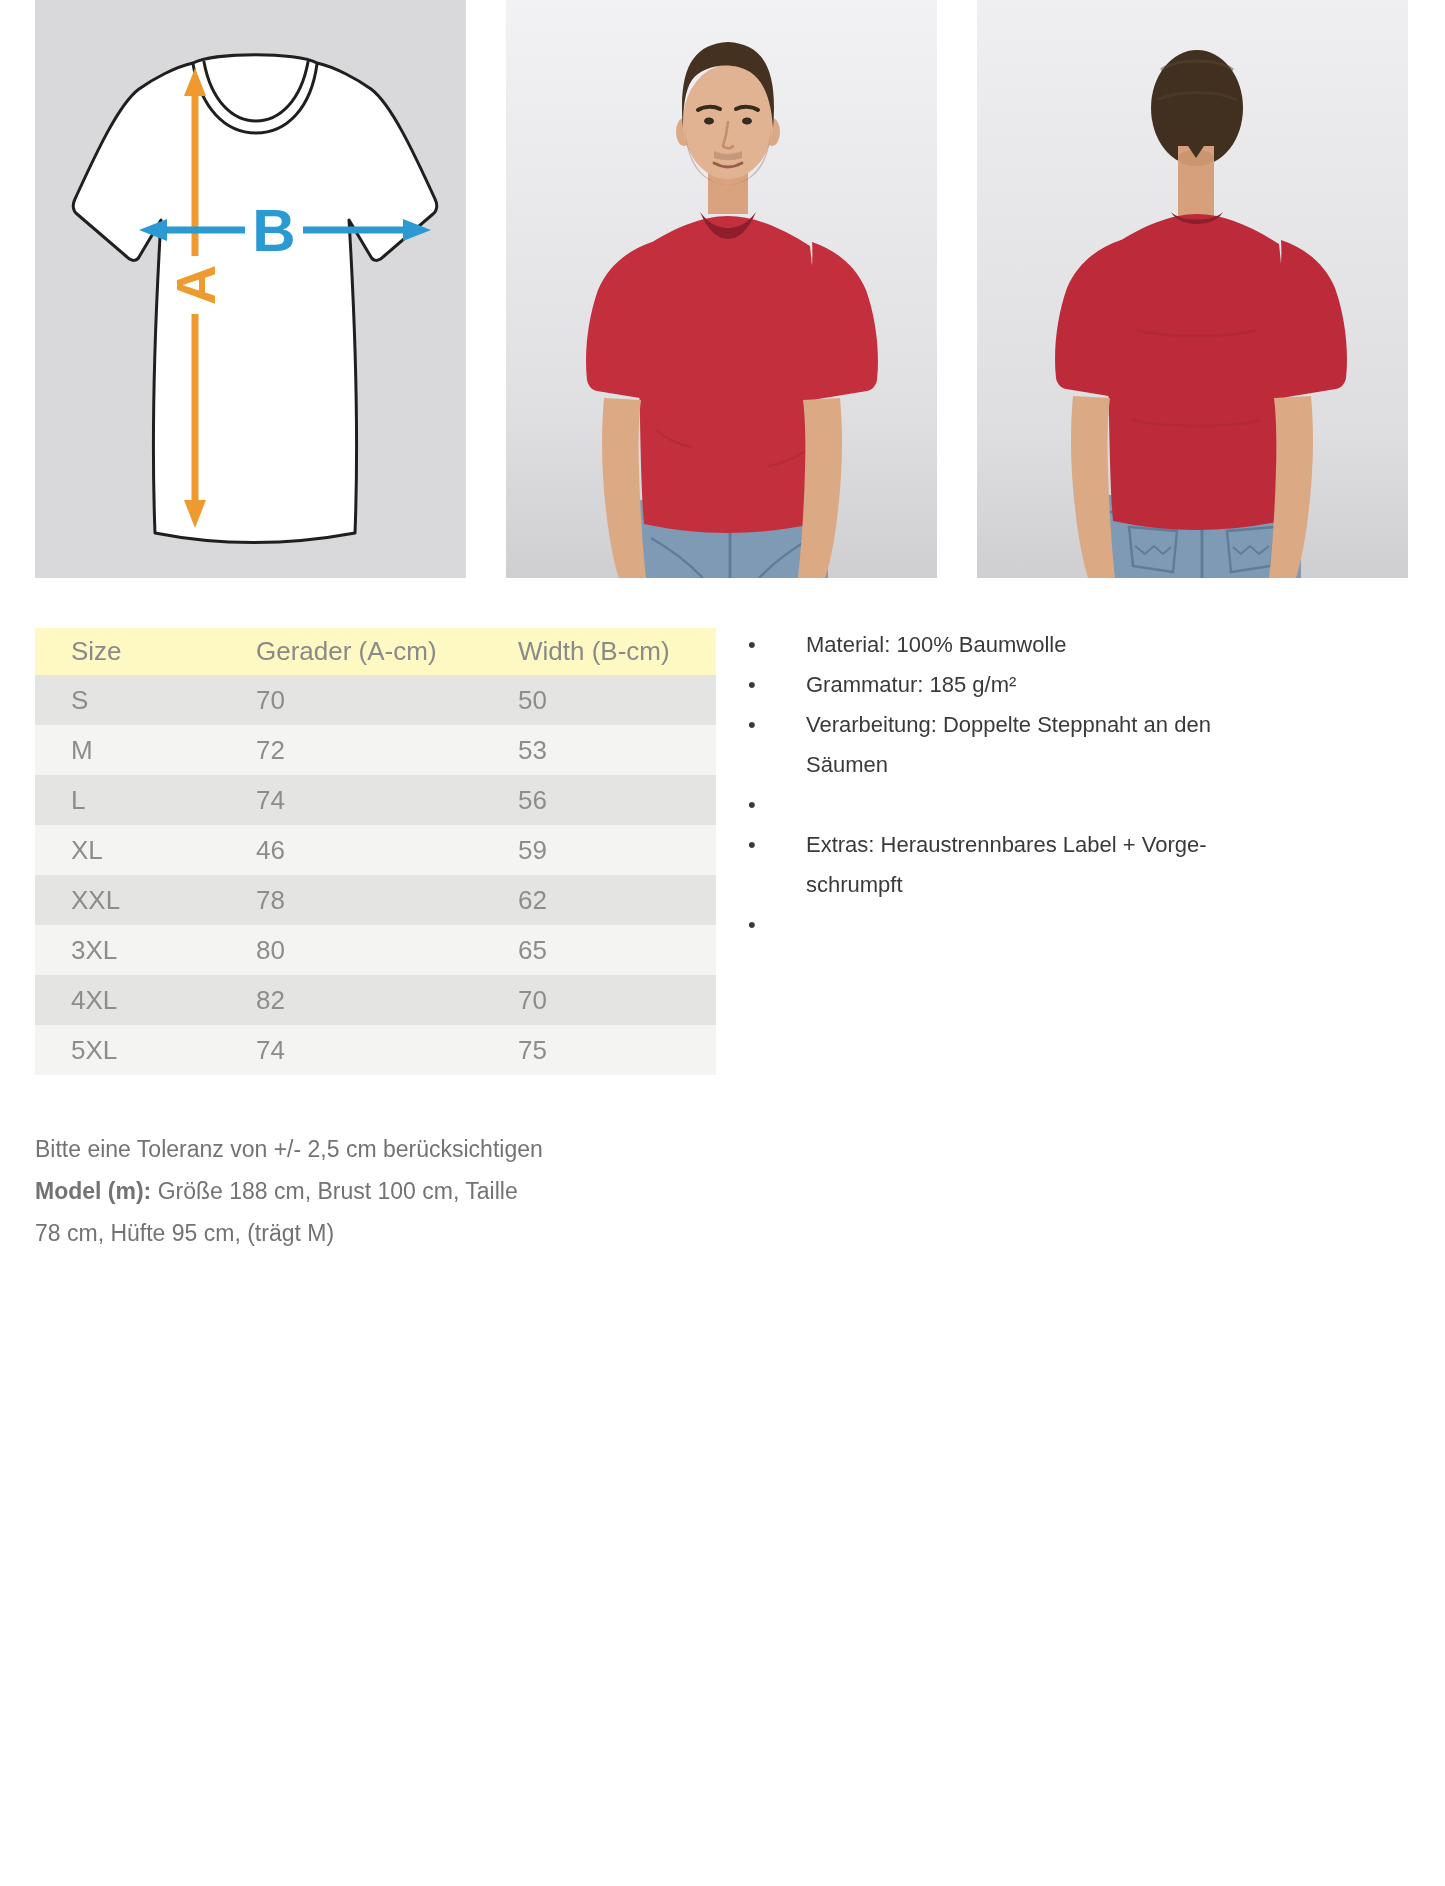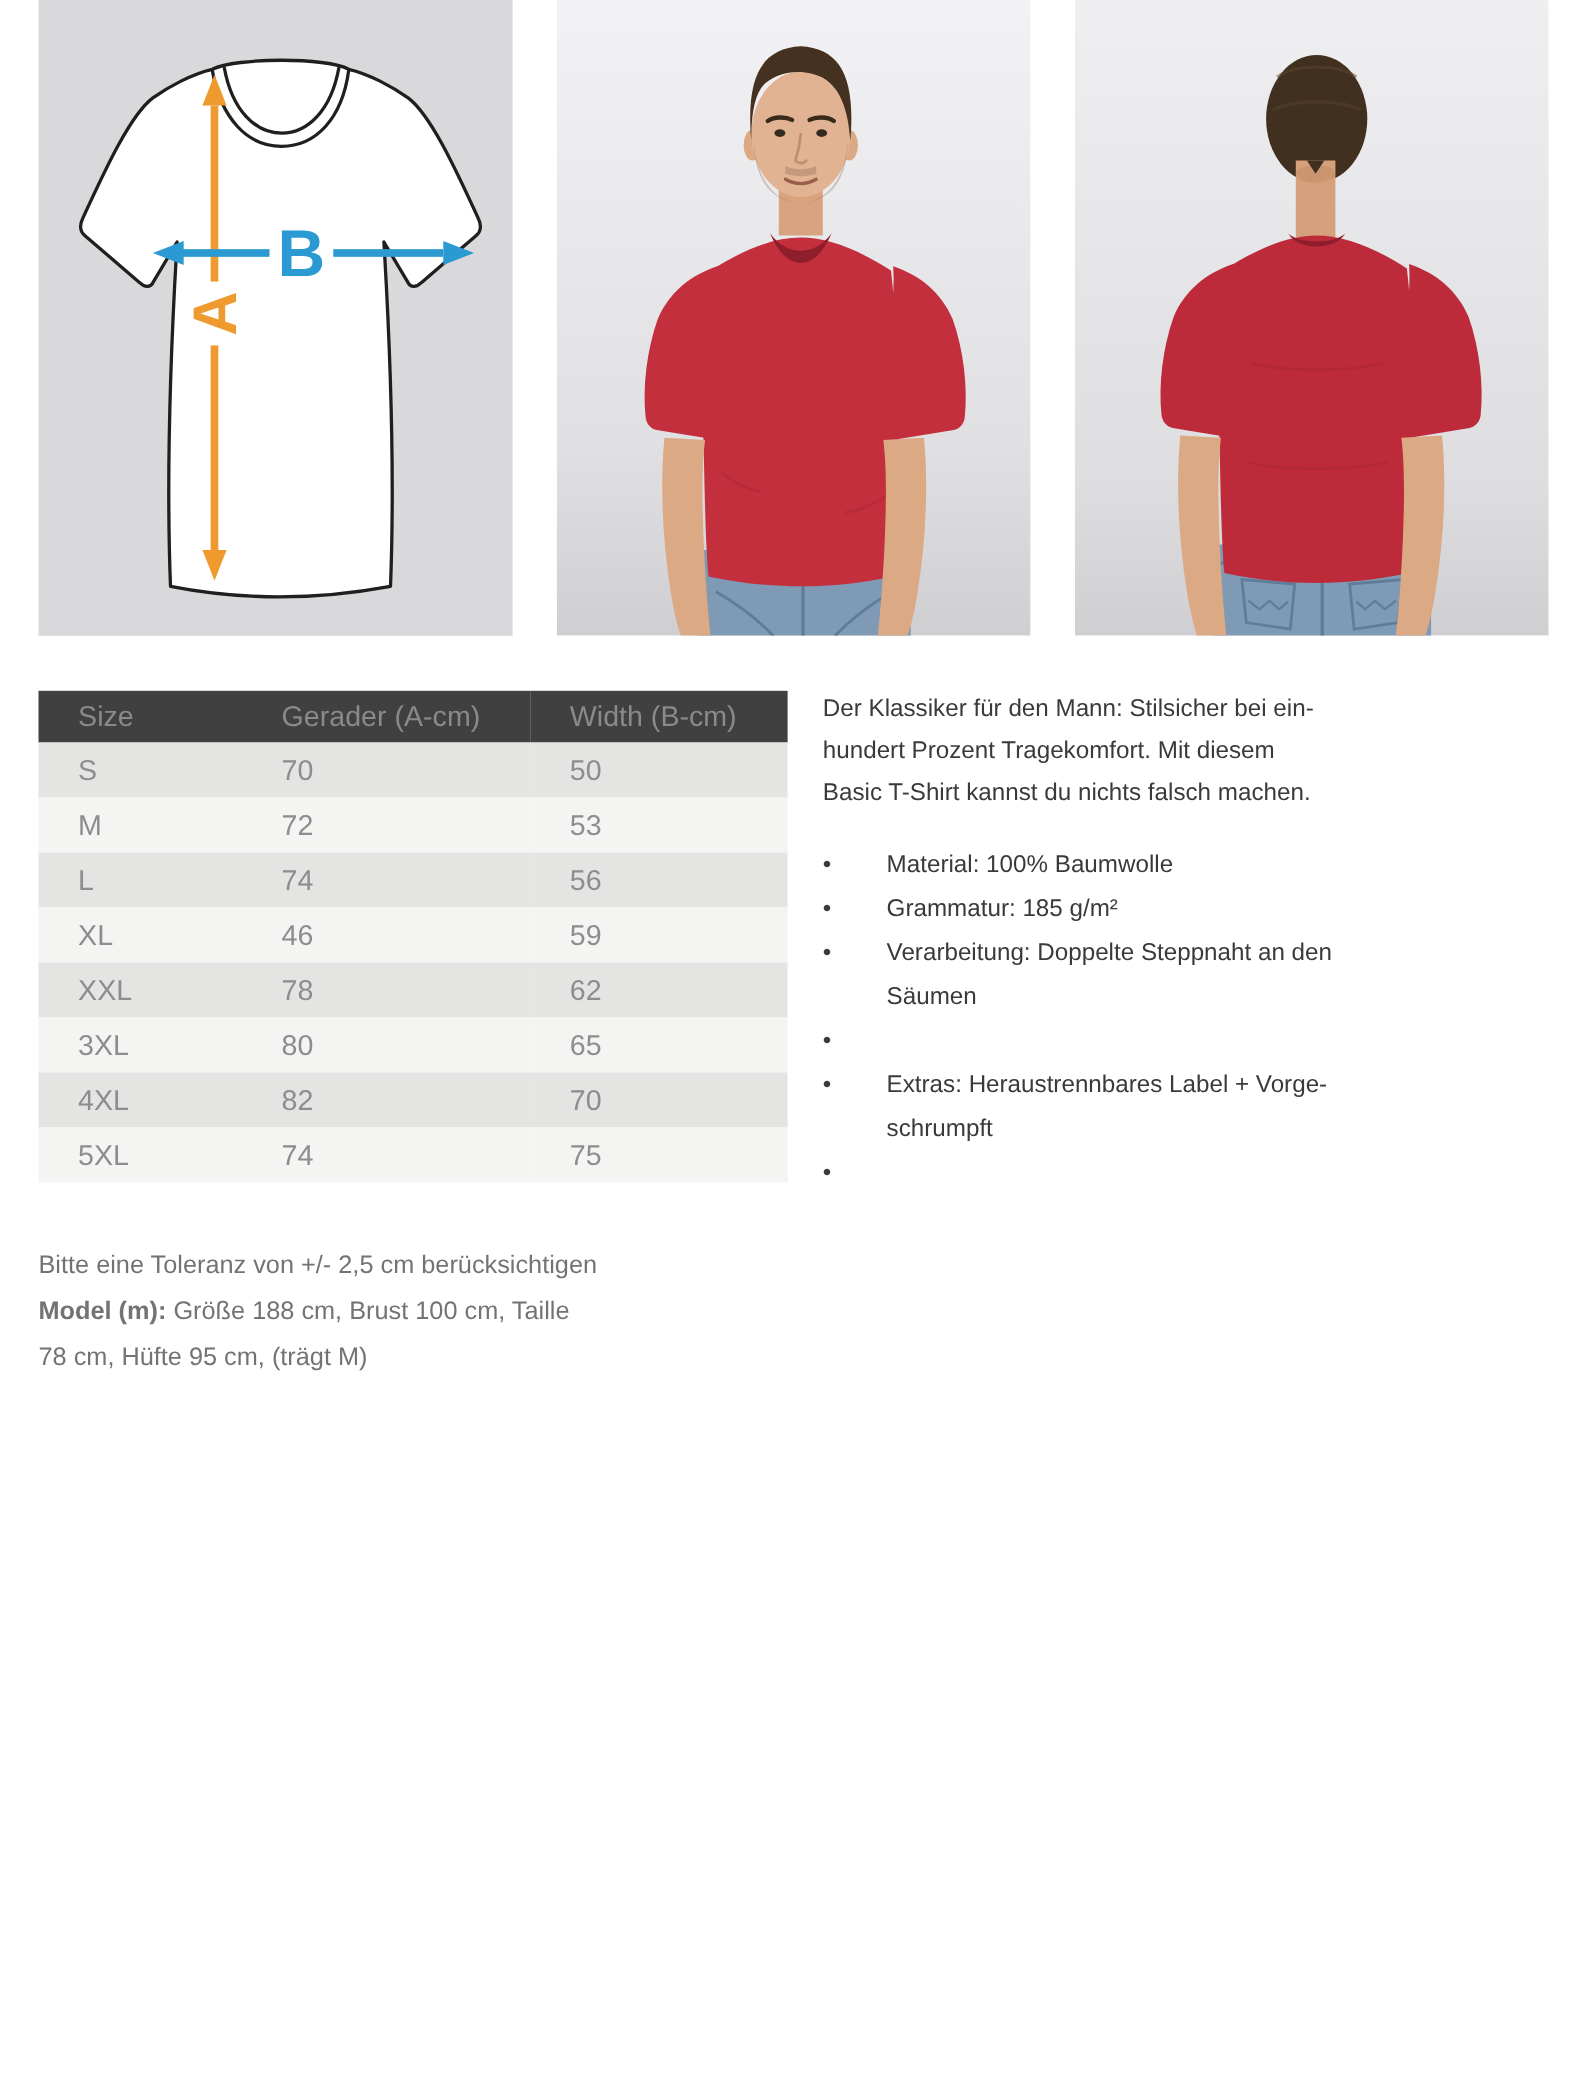--- a/index.html
+++ b/index.html
@@ -18,21 +18,21 @@
   
   .size-table{
     position:absolute;left:35px;top:628px;width:681px;
     border-collapse:collapse;table-layout:fixed;
     font-size:26px;color:#8d8d8d;
   }
   .size-table col.c1{width:185px;}
   .size-table col.c2{width:262px;}
   .size-table col.c3{width:234px;}
   .size-table th{
-    height:47px;background:#404040;font-weight:400;text-align:left;
+    height:47px;background:#fef9c3;font-weight:400;text-align:left;
     padding:0 0 0 36px;color:#8a8a8a;
   }
   .size-table td{height:50px;padding:0 0 0 36px;}
   .size-table tbody tr:nth-child(odd){background:#e4e4e3;}
   .size-table tbody tr:nth-child(even){background:#f4f4f2;}
 
   
   .size-notes{
     position:absolute;left:35px;top:1128px;width:640px;
     font-size:23px;line-height:42px;color:#737373;
@@ -274,23 +274,20 @@
   </tbody>
 </table>
 
 <div class="size-notes">
   <div>Bitte eine Toleranz von +/- 2,5 cm berücksichtigen</div>
   <div class="model-line"><b>Model (m):</b><span> Größe 188 cm, Brust 100 cm, Taille
 78 cm, Hüfte 95 cm, (trägt M)</span></div>
 </div>
 
 <div class="description">
-  <p class="intro">Der Klassiker für den Mann: Stilsicher bei ein-
-hundert Prozent Tragekomfort. Mit diesem
-Basic T-Shirt kannst du nichts falsch machen.</p>
   <div class="bullet-list">
     <div class="bullet-item">
       <span class="dot">•</span>
       <span class="bullet-text">Material: 100% Baumwolle</span>
     </div>
     <div class="bullet-item">
       <span class="dot">•</span>
       <span class="bullet-text">Grammatur: 185 g/m²</span>
     </div>
     <div class="bullet-item">

